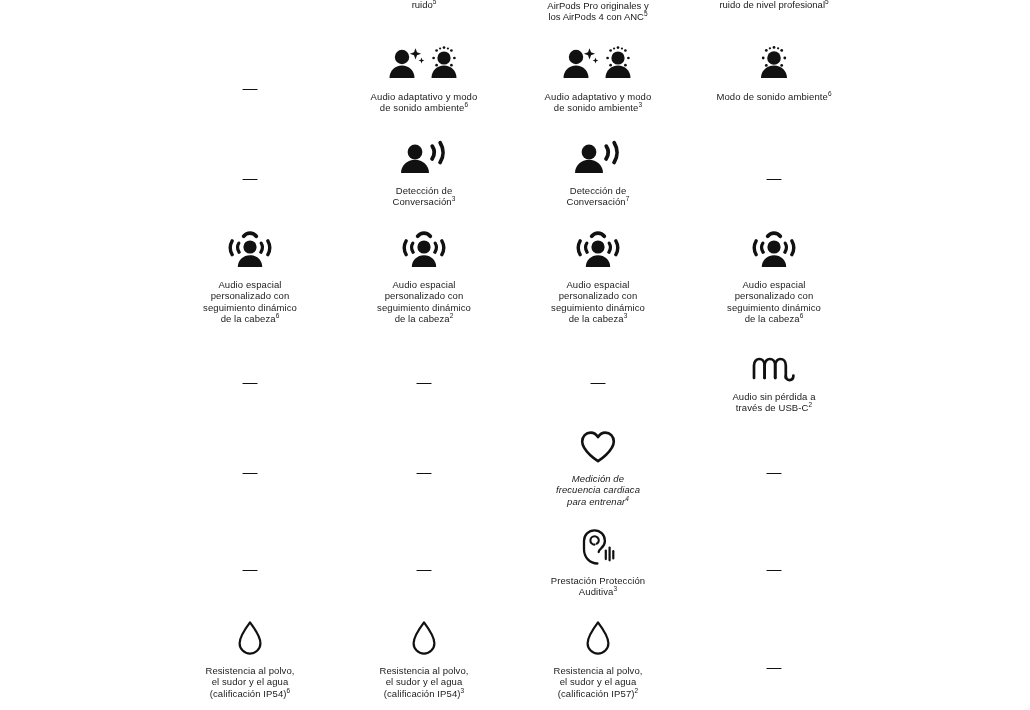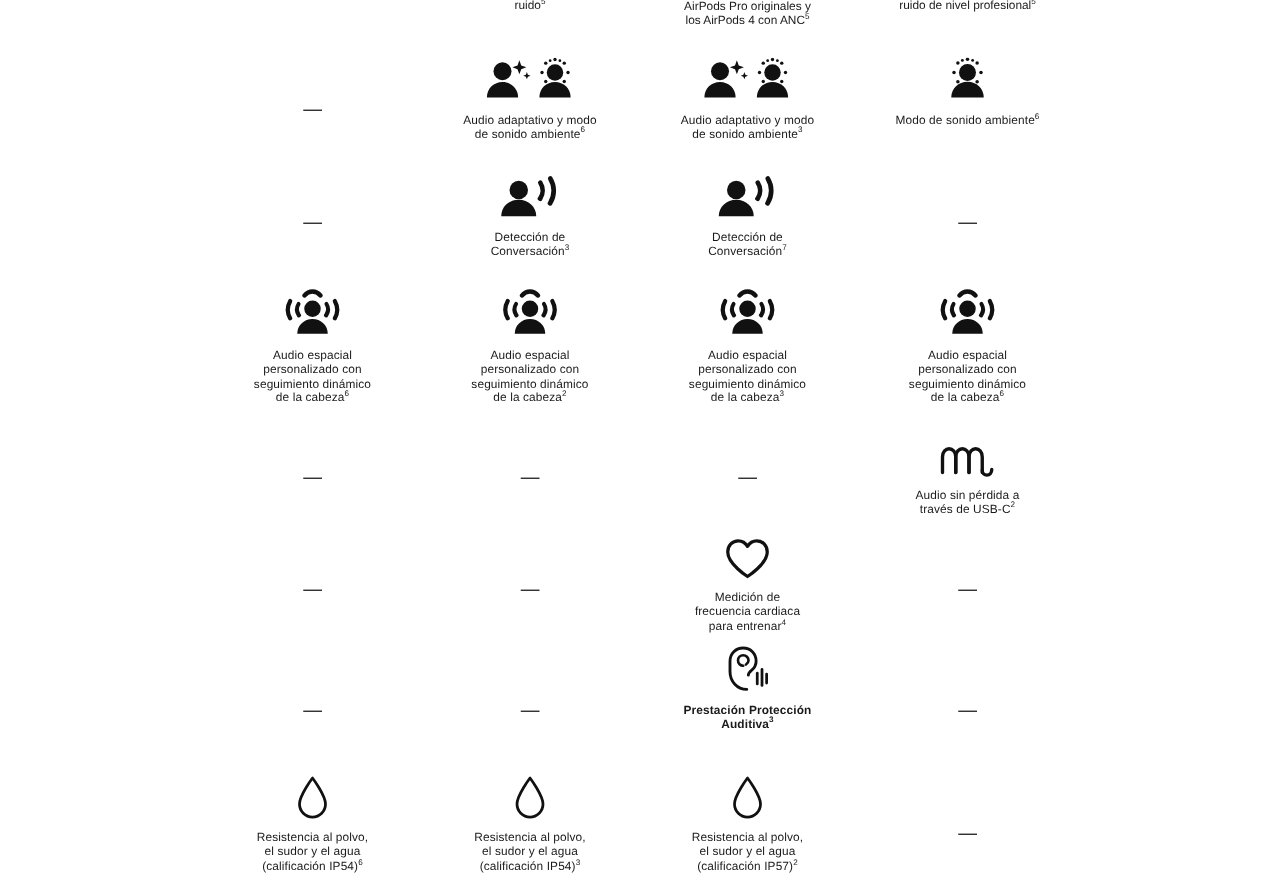--- a/index.html
+++ b/index.html
@@ -287,31 +287,31 @@
     <svg width="46" height="26" viewBox="0 0 46 26" fill="none" stroke="#111" stroke-width="2.7" stroke-linecap="round">
       <path d="M3 22V9.5C3 5.4 5.6 3 8.3 3S13.6 5.4 13.6 9.5V22"></path>
       <path d="M13.6 22V9.5C13.6 5.4 16.2 3 18.9 3s5.3 2.4 5.3 6.5V22"></path>
       <path d="M24.2 22V9.5C24.2 5.4 26.8 3 29.5 3s5.3 2.4 5.3 6.5V22"></path>
       <path d="M34.8 20.2c0 2.5 1.8 3.9 3.7 3.9 2.2 0 3.9-1.7 3.9-4.5"></path>
     </svg>
       </span>
       <span class="caption">Audio sin pérdida a
 través de USB-C<sup>2</sup></span>
     </div>
-    <div class="cell" style="left: 598px; top: 430px;">
+    <div class="cell" style="left: 598px; top: 430px; font-style: italic;">
       <span class="icon">
     <svg width="40" height="34" viewBox="0 0 40 34" fill="none" stroke="#111" stroke-width="2.6" stroke-linejoin="round">
       <path d="M20 31.2S4.2 21.2 4.2 11.6C4.2 6.3 8 2.6 12.6 2.6c3.4 0 5.9 1.9 7.4 4.5 1.5-2.6 4-4.5 7.4-4.5 4.6 0 8.4 3.7 8.4 9 0 9.6-15.8 19.6-15.8 19.6z"></path>
     </svg>
       </span>
       <span class="caption">Medición de
 frecuencia cardiaca
 para entrenar<sup>4</sup></span>
     </div>
-    <div class="cell" style="left: 598px; top: 516px; font-weight: bold;">
+    <div class="cell" style="left: 598px; top: 528px;">
       <span class="icon">
     <svg width="38" height="38" viewBox="0 0 38 38" fill="none" stroke="#111">
       <path d="M18.4 35.5C10.8 35.5 5 29.3 5 21.2V13C5 6.9 9.6 2.4 15.5 2.4S25.9 6.9 25.9 12.9c0 3.5-1.8 5.7-3.6 7.3-1.5 1.3-2.6 2.2-2.6 3.9" stroke-width="2.3" stroke-linecap="round" stroke-linejoin="round"></path>
       <path d="M15.6 16.6a4.2 4.2 0 1 1 4.2-4.2c0 1.6-1.1 2.6-2 3.2" stroke-width="2.1" stroke-linecap="round"></path>
       <g stroke-width="2.2" stroke-linecap="round">
         <path d="M26.8 22.5v8.6"></path>
         <path d="M30.6 19.5v12.8"></path>
         <path d="M34.3 23.2v7.2"></path>
       </g>
     </svg>

